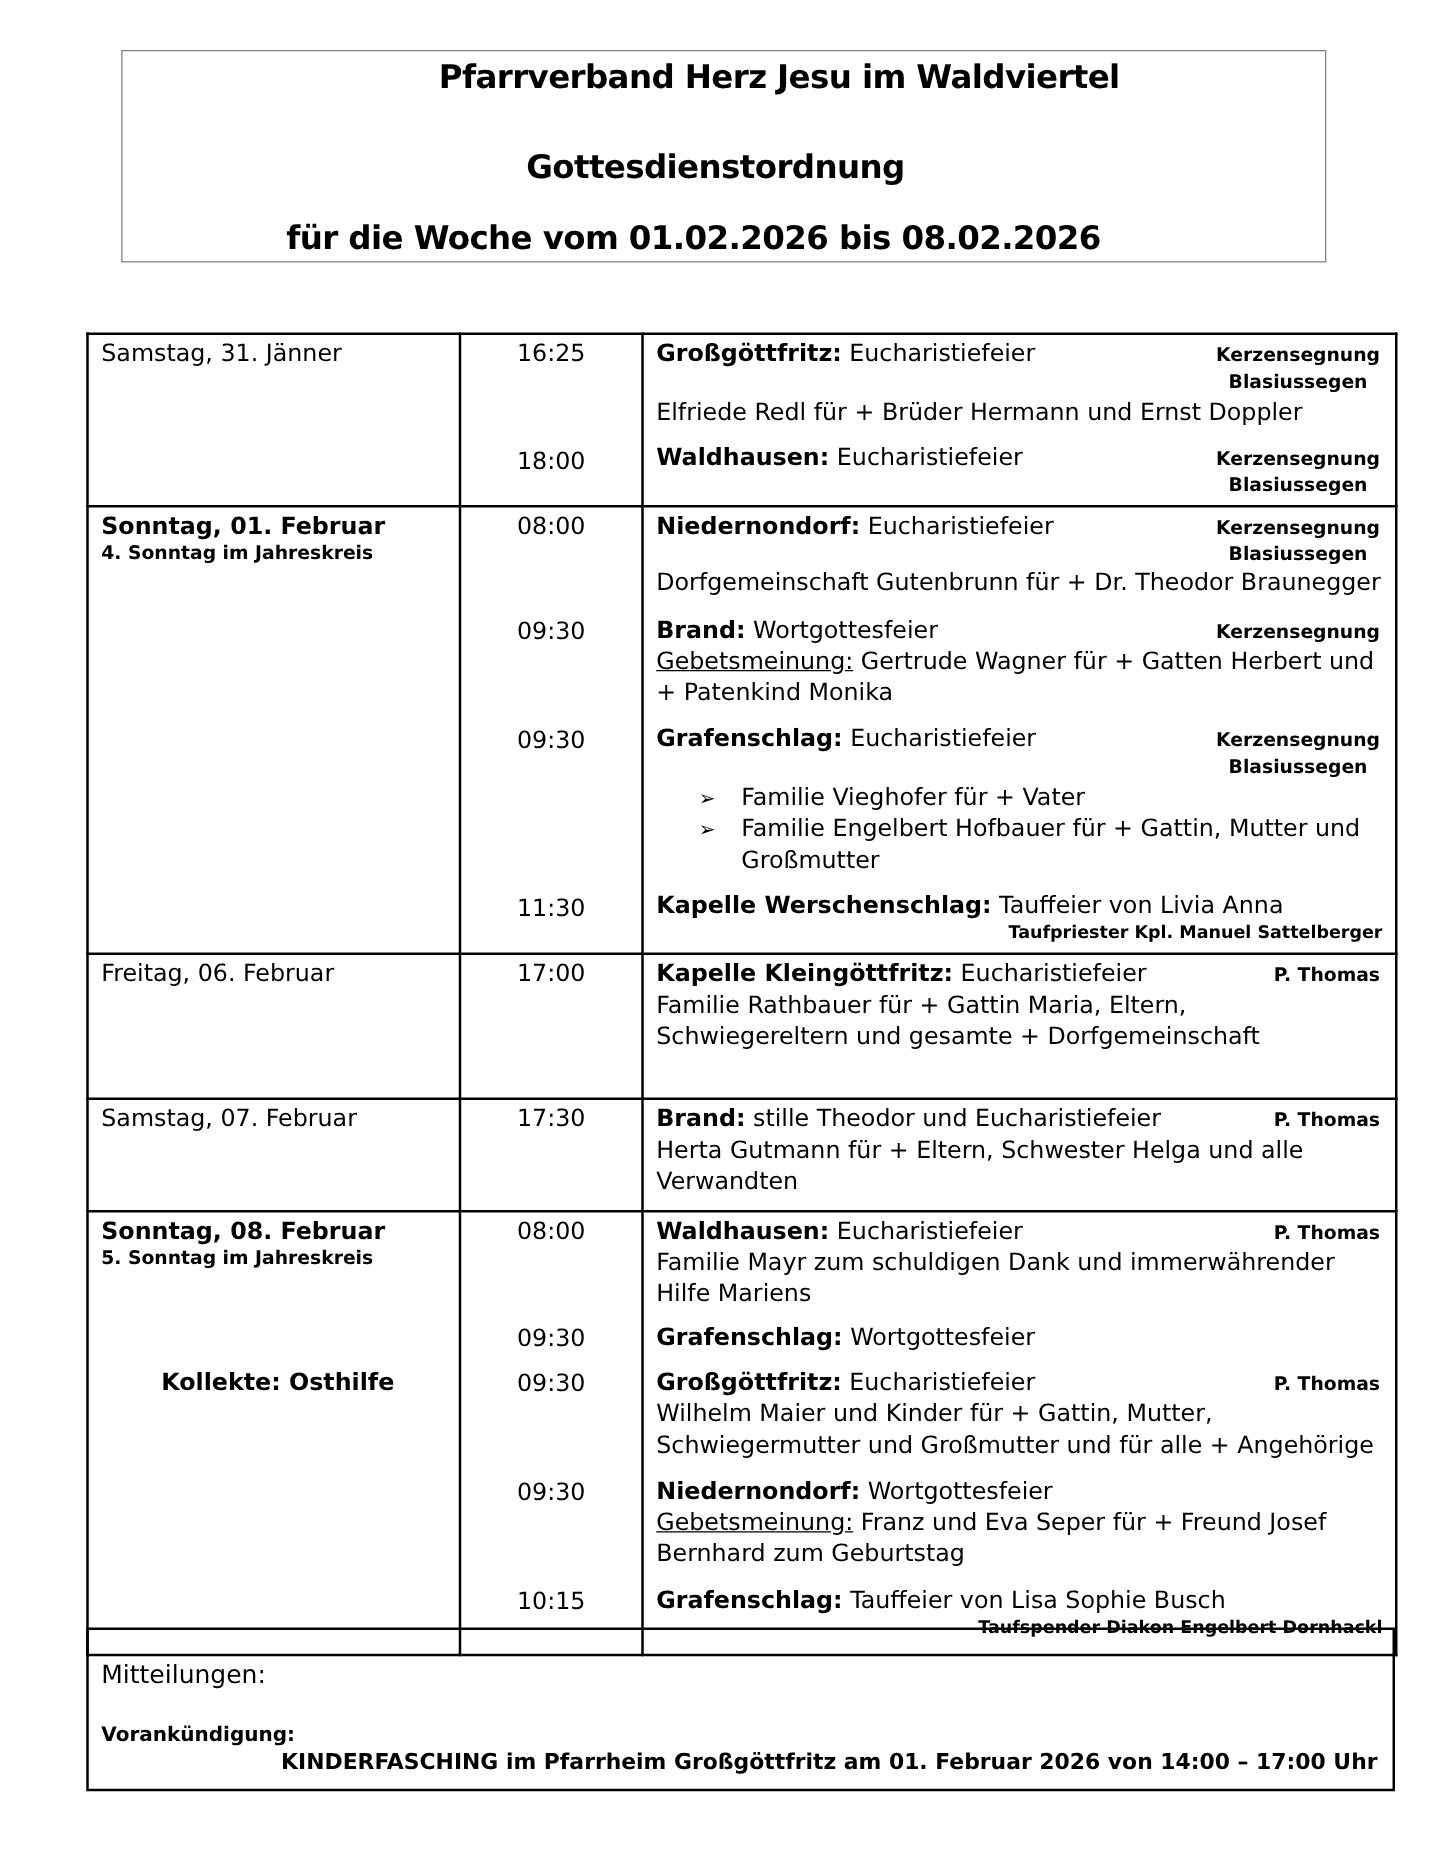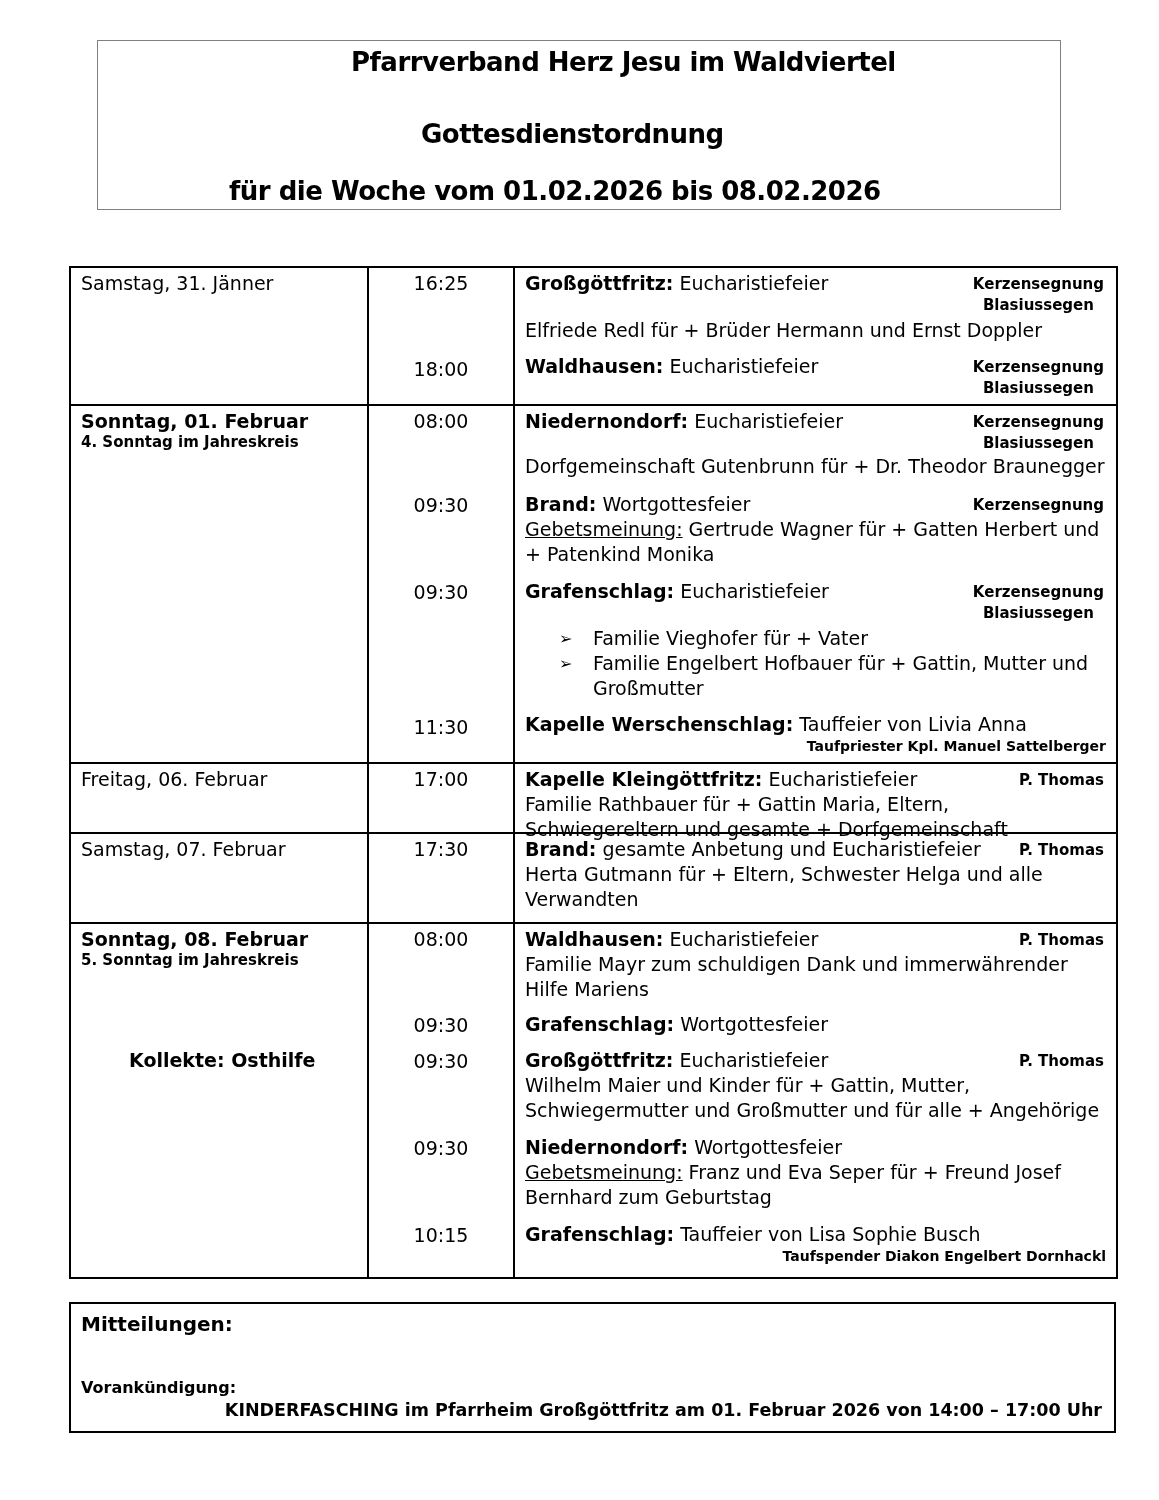--- a/index.html
+++ b/index.html
@@ -23,21 +23,21 @@
   .ev .loc { font-weight: bold; }
   .ev .note { position: absolute; right: 2px; top: 3px; font-weight: bold; font-size: 15px; text-align: center; line-height: 21px; }
   .ev .sub-right { text-align: right; font-weight: bold; font-size: 14px; line-height: 18px; }
   .u { text-decoration: underline; }
   .bullets { margin: 3px 0 0 0; padding: 0; list-style: none; }
   .bullets li { position: relative; padding-left: 68px; }
   .bullets li .arr { position: absolute; left: 34px; top: 0; font-size: 16px; }
   .kollekte { position: absolute; left: 58px; font-weight: bold; font-size: 19px; }
 
   .mitt { position: absolute; left: 69px; top: 1302px; width: 1047px; height: 131px; border: 2.5px solid #000; box-sizing: border-box; }
-  .mitt-title { position: absolute; left: 10px; top: 8px; font-weight: bold; font-size: 20px; }
+  .mitt-title { position: absolute; left: 10px; top: 23px; font-weight: normal; font-size: 20px; }
   .vor-label { position: absolute; left: 10px; top: 74px; font-weight: bold; font-size: 16px; }
   .vor-text { position: absolute; right: 12px; top: 96px; font-weight: bold; font-size: 17.5px; white-space: nowrap; }
 </style>
 </head>
 <body>
 
 <div class="header-box">
   <div class="h-line h1">Pfarrverband Herz Jesu im Waldviertel</div>
   <div class="h-line h2">Gottesdienstordnung</div>
   <div class="h-line h3">für die Woche vom 01.02.2026 bis 08.02.2026</div>
@@ -116,21 +116,21 @@
           <li><span class="arr">➢</span><span>Familie Engelbert Hofbauer für + Gattin, Mutter und Großmutter</span></li>
         </ul>
       </div>
       <div class="ev" style="top:306px;">
         <span class="loc">Kapelle Werschenschlag:</span><span> Tauffeier von Livia Anna</span>
         <div class="sub-right">Taufpriester Kpl. Manuel Sattelberger</div>
       </div>
     </td>
   </tr>
 
-  <tr style="height:70px;">
+  <tr style="height:116px;">
     <td class="daycell">
       <div>Freitag, 06. Februar</div>
     </td>
     <td class="timecell">
       <div class="time" style="top:4px;">17:00</div>
     </td>
     <td class="evcell">
       <div class="ev" style="top:3px;">
         <span class="loc">Kapelle Kleingöttfritz:</span><span> Eucharistiefeier</span>
         <div class="note">
@@ -143,21 +143,21 @@
 
   <tr style="height:90px;">
     <td class="daycell">
       <div>Samstag, 07. Februar</div>
     </td>
     <td class="timecell">
       <div class="time" style="top:4px;">17:30</div>
     </td>
     <td class="evcell">
       <div class="ev" style="top:3px;">
-        <span class="loc">Brand:</span><span> gesamte Anbetung und Eucharistiefeier</span>
+        <span class="loc">Brand:</span><span> stille Theodor und Eucharistiefeier</span>
         <div class="note">
               <div>P. Thomas</div>
             </div>
         <div>Herta Gutmann für + Eltern, Schwester Helga und alle Verwandten</div>
       </div>
     </td>
   </tr>
 
   <tr style="height:355px;">
     <td class="daycell">

